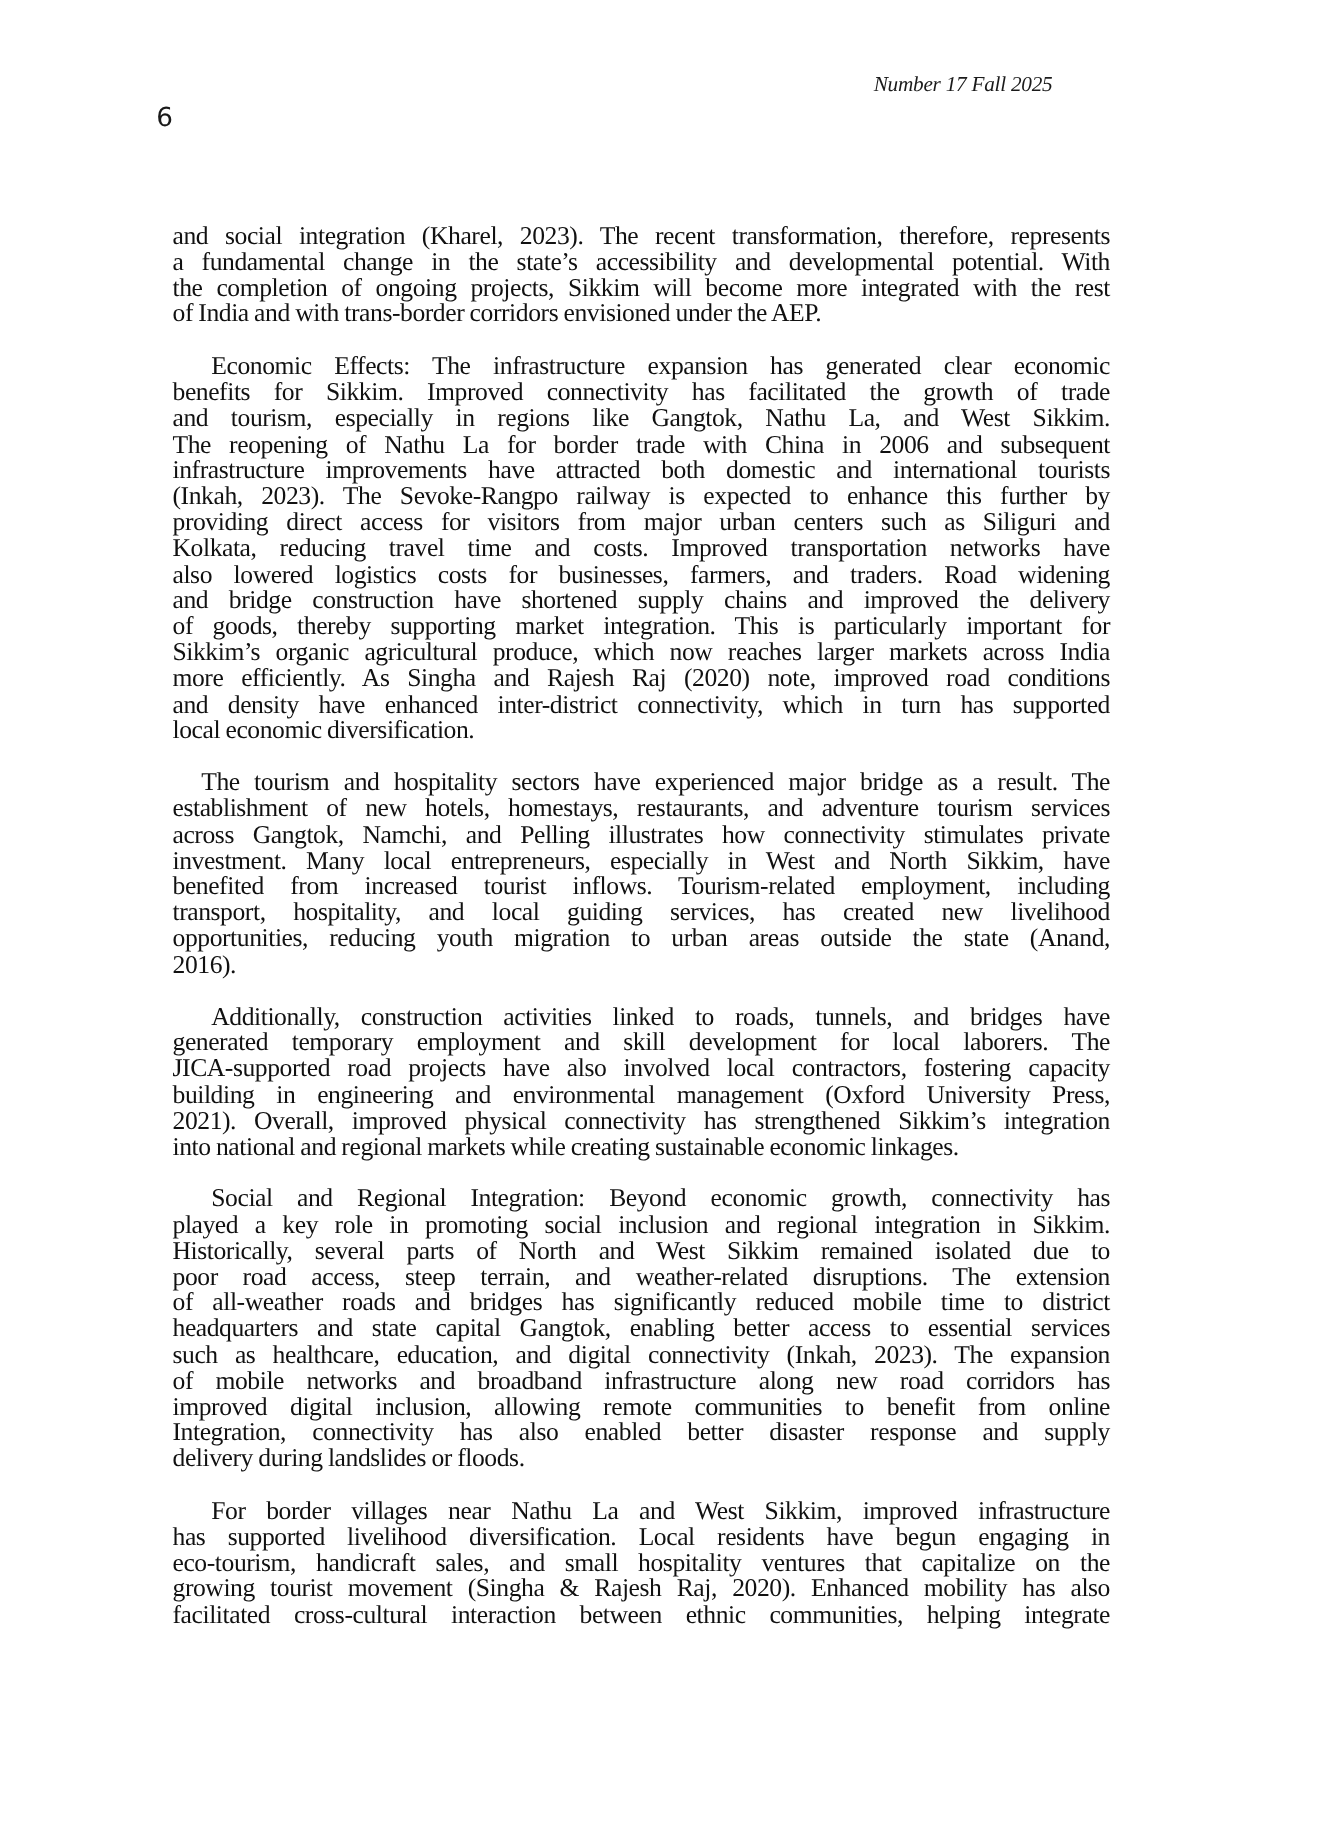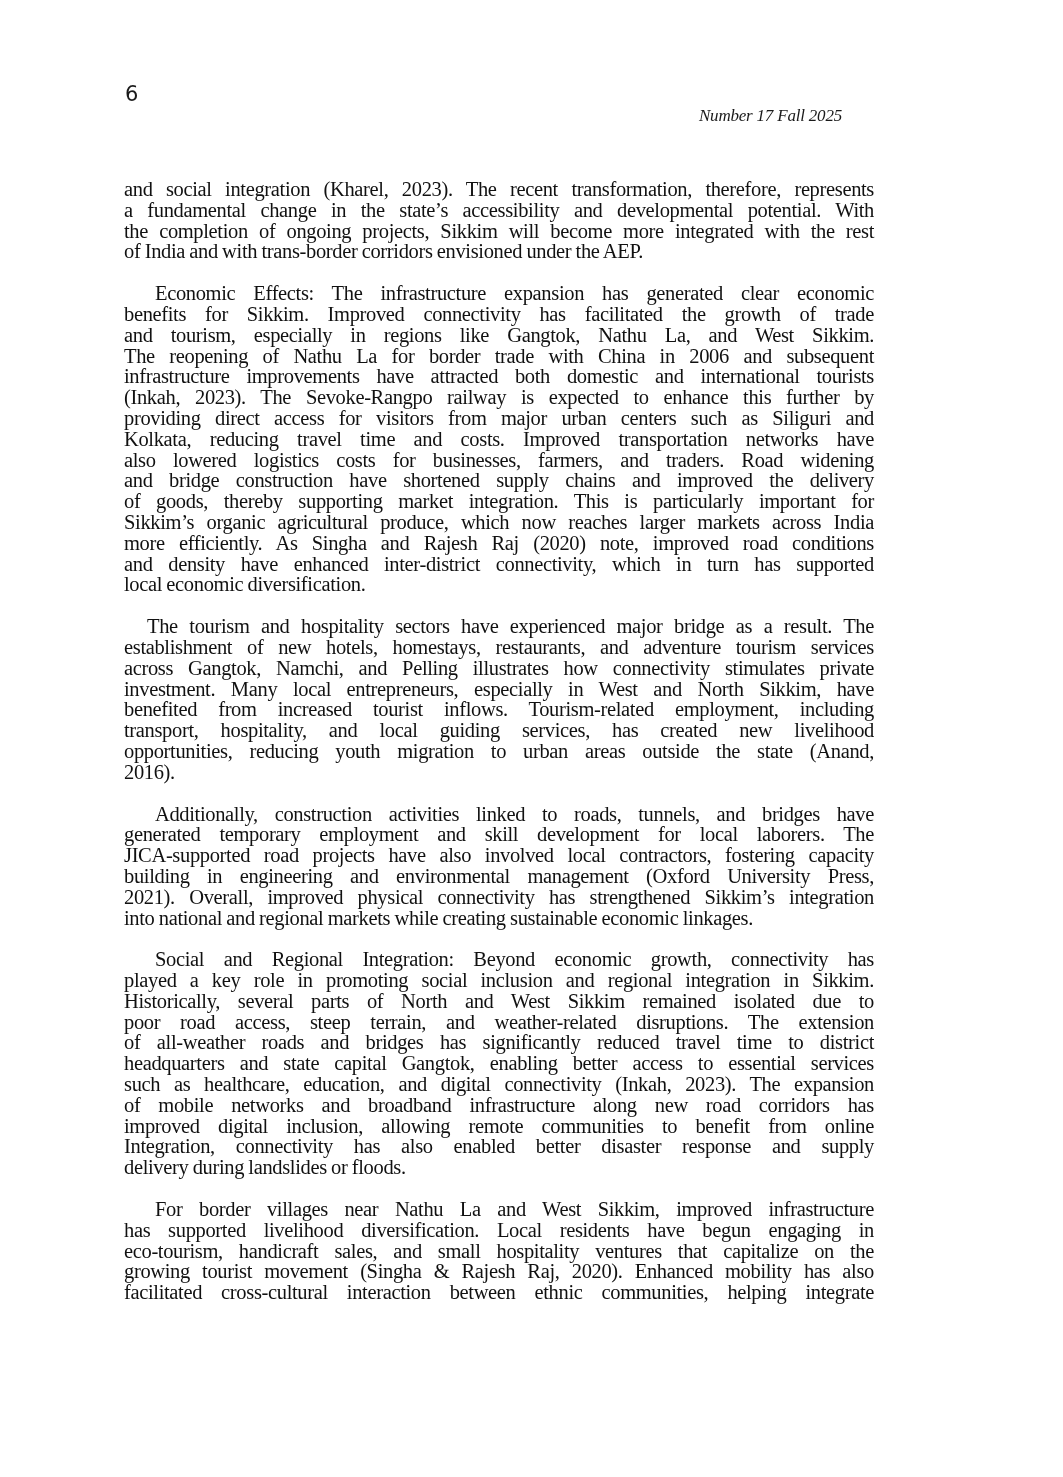--- a/index.html
+++ b/index.html
@@ -16,35 +16,34 @@
     }
     .running-head {
       position: absolute;
       top: 58px;
       right: 221px;
       font-family: "Liberation Serif", serif;
       font-style: italic;
       font-size: 17px;
       color: #1a1a1a;
       letter-spacing: -0.2px;
-      margin-top: 48px;
     }
     .page-number {
       position: absolute;
       top: 82px;
       left: 125px;
       font-family: "DejaVu Sans", sans-serif;
       font-size: 21px;
       font-weight: normal;
       color: #1a1a1a;
     }
     .body-text {
       position: absolute;
       top: 179px;
-      left: 124px;
+      left: 138px;
       width: 750px;
       font-family: "Liberation Serif", serif;
       font-size: 20.5px;
       line-height: 20.8px;
       color: #111111;
     }
     .para {
       margin: 0 0 21px 0;
     }
     .line {
@@ -119,21 +118,21 @@
     <span class="line">building in engineering and environmental management (Oxford University Press,</span>
     <span class="line">2021). Overall, improved physical connectivity has strengthened Sikkim’s integration</span>
     <span class="line last">into national and regional markets while creating sustainable economic linkages.</span>
   </p>
 
   <p class="para">
     <span class="line indent"><span class="run-in">Social and Regional Integration:</span><span> Beyond economic growth, connectivity has</span></span>
     <span class="line">played a key role in promoting social inclusion and regional integration in Sikkim.</span>
     <span class="line">Historically, several parts of North and West Sikkim remained isolated due to</span>
     <span class="line">poor road access, steep terrain, and weather-related disruptions. The extension</span>
-    <span class="line">of all-weather roads and bridges has significantly reduced travel time to district</span>
+    <span class="line">of all-weather roads and bridges has significantly reduced mobile time to district</span>
     <span class="line">headquarters and state capital Gangtok, enabling better access to essential services</span>
     <span class="line">such as healthcare, education, and digital connectivity (Inkah, 2023). The expansion</span>
     <span class="line">of mobile networks and broadband infrastructure along new road corridors has</span>
     <span class="line">improved digital inclusion, allowing remote communities to benefit from online</span>
     <span class="line">Integration, connectivity has also enabled better disaster response and supply</span>
     <span class="line last">delivery during landslides or floods.</span>
   </p>
 
   <p class="para">
     <span class="line indent">For border villages near Nathu La and West Sikkim, improved infrastructure</span>

